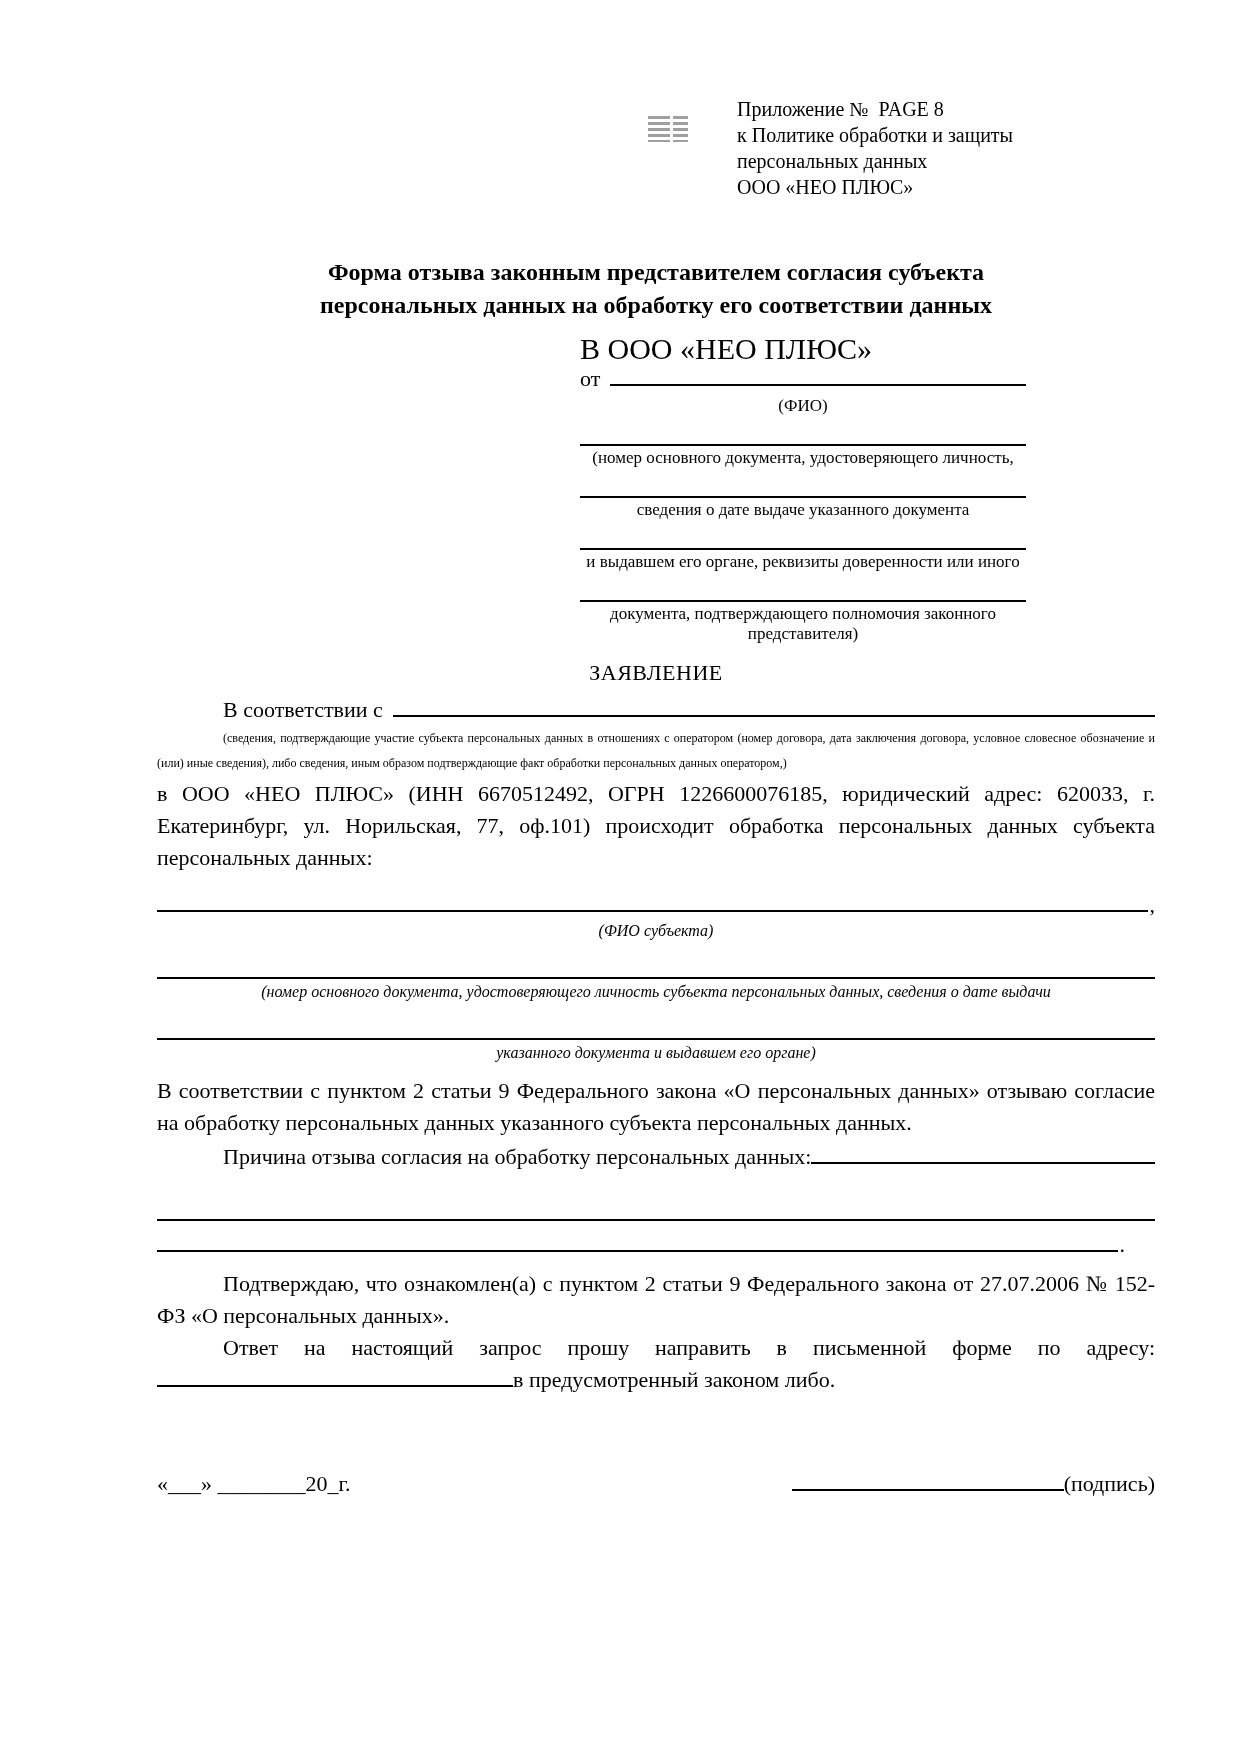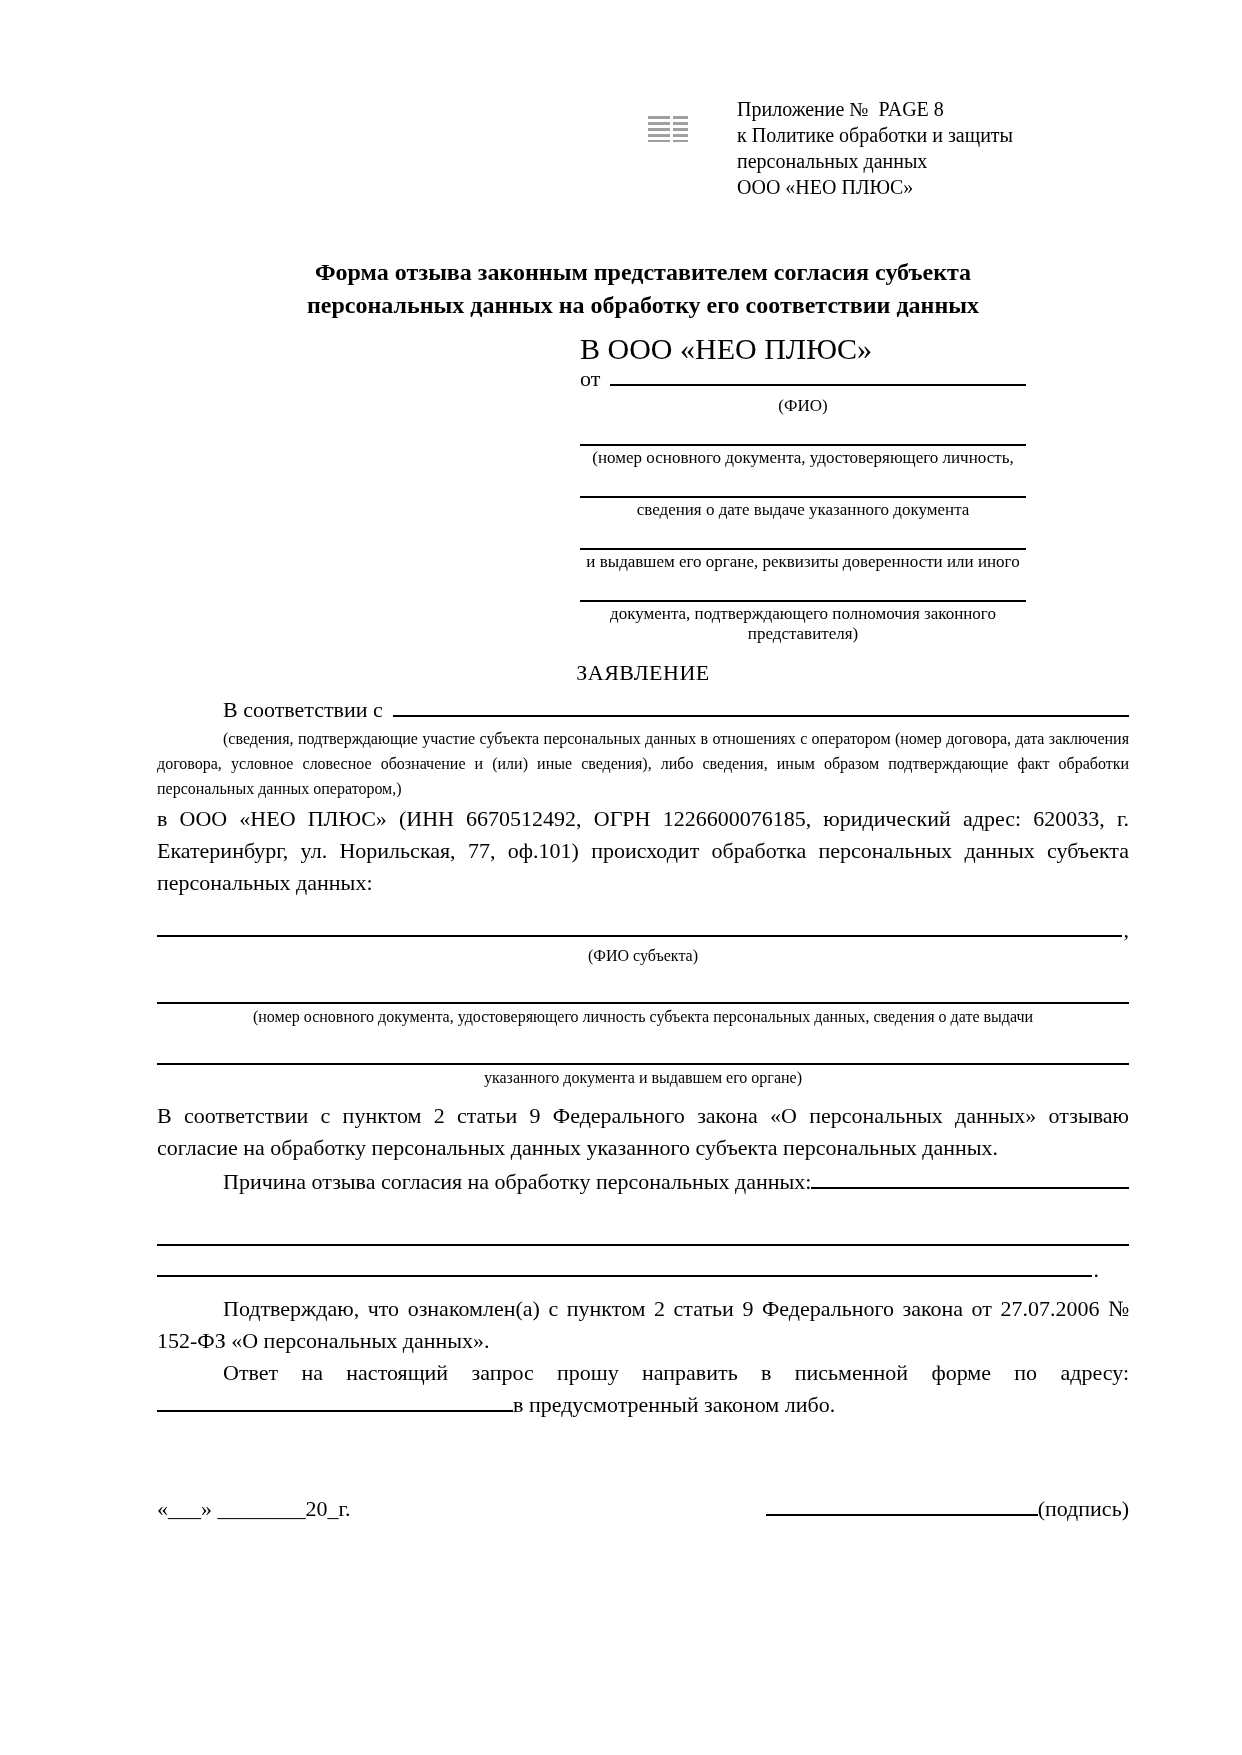--- a/index.html
+++ b/index.html
@@ -6,21 +6,21 @@
   html, body { width: 1242px; height: 1755px; }
   body {
     background: #ffffff;
     color: #000000;
     font-family: "Liberation Serif", "DejaVu Serif", serif;
     font-size: 22px;
     overflow: hidden;
   }
   .page {
     width: 1242px; height: 1755px;
-    padding: 96px 113px 0 157px;
+    padding: 96px 87px 0 157px;
     position: relative;
   }
 
   
   .header-row { display: flex; align-items: flex-start; }
   .obj-icon {
     width: 40px; height: 26px;
     margin-left: 491px; margin-top: 20px;
     background:
       linear-gradient(90deg, rgba(0,0,0,0) 0 54%, #ffffff 54% 62%, rgba(0,0,0,0) 62%),
@@ -49,30 +49,30 @@
   .addr-caption { text-align: center; font-size: 17px; line-height: 20px; margin-top: 2px; }
   .addr-blank-row { display: flex; margin-top: 10px; }
   .addr-blank-row .grow { height: 20px; }
 
   
   .heading { margin-top: 14px; text-align: center; font-size: 22px; line-height: 30px; letter-spacing: .5px; }
   .intro-row { display: flex; align-items: baseline; margin-top: 6px; line-height: 32px; }
   .spacer { width: 66px; flex: 0 0 auto; }
   .intro-row .txt { margin-right: 10px; white-space: nowrap; }
   .fine-print {
-    font-size: 16px; line-height: 25px;
+    font-size: 12px; line-height: 25px;
     text-align: justify; text-indent: 66px;
   }
   .para { line-height: 32px; text-align: justify; }
   .indent-first { text-indent: 66px; }
   .mt2 { margin-top: 2px; }
   .wide-row { display: flex; align-items: baseline; margin-top: 16px; }
   .wide-row .grow { height: 22px; }
   .tail-mark { margin-left: 2px; }
-  .sub-caption { text-align: center; font-size: 16px; line-height: 20px; margin-top: 3px; }
+  .sub-caption { text-align: center; font-size: 16px; line-height: 20px; margin-top: 3px; font-style: italic; }
   .withdraw { margin-top: 12px; }
   .reason-row { display: flex; align-items: baseline; margin-top: 2px; line-height: 32px; }
   .reason-row .txt { white-space: nowrap; }
   .extra-blank-1 { display: flex; margin-top: 26px; }
   .extra-blank-2 { display: flex; align-items: baseline; margin-top: 9px; padding-right: 30px; }
   .confirm { margin-top: 10px; }
   .iblank { display: inline-block; width: 356px; height: 22px; border-bottom: 2px solid #000; }
 
   
   .footer-row {

